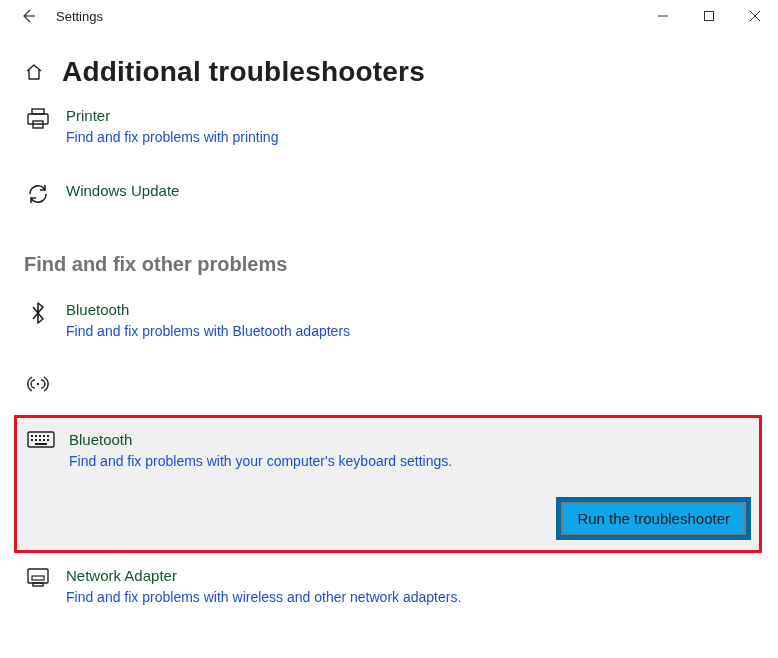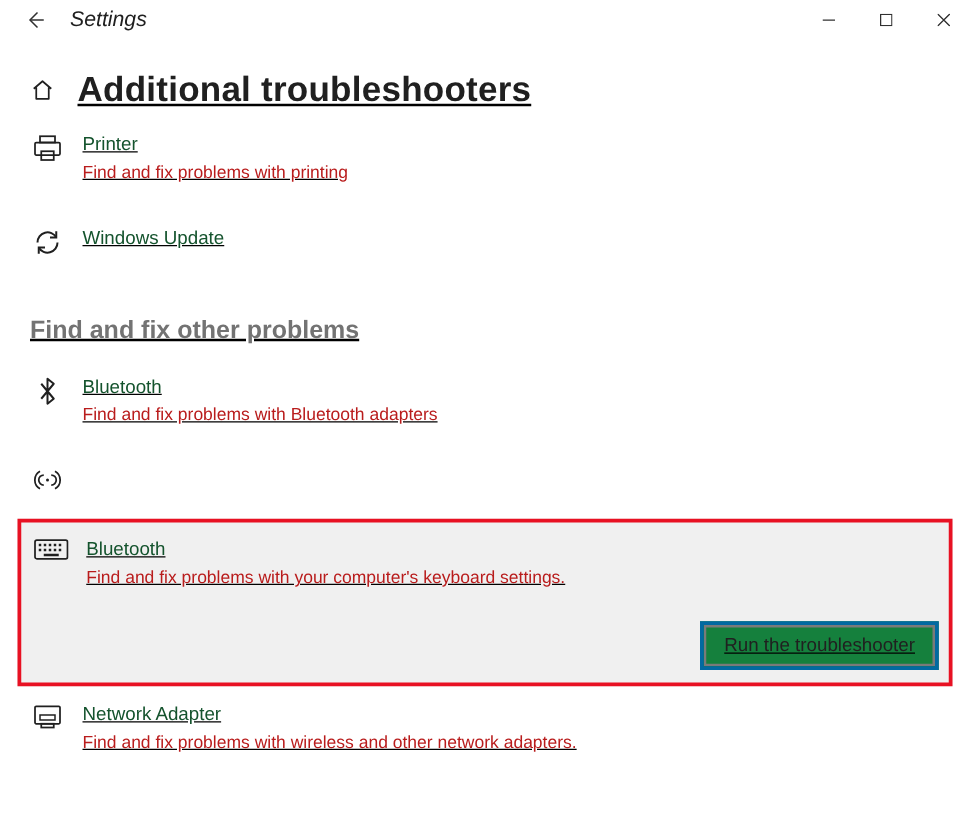--- a/index.html
+++ b/index.html
@@ -22,40 +22,38 @@
     }
     .back-btn {
       width: 28px;
       height: 28px;
       display: flex;
       align-items: center;
       justify-content: center;
       color: #303030;
     }
     .title-text {
-      font-size: 17px;
+      font-size: 13px;
       color: #202020;
       margin-left: 14px;
-      font-style: italic;
     }
     .window-controls {
       margin-left: auto;
       display: flex;
     }
     .win-ctrl {
       width: 46px;
       height: 32px;
       display: flex;
       align-items: center;
       justify-content: center;
       color: #303030;
     }
     .content {
       padding: 0 24px;
-      text-decoration: underline;
     }
     .page-header {
       display: flex;
       align-items: center;
       margin-top: 24px;
       margin-bottom: 12px;
     }
     .home-icon {
       width: 20px;
       height: 20px;
@@ -84,21 +82,21 @@
     .ts-text {
       flex: 1;
     }
     .ts-title {
       font-size: 15px;
       color: #14532d;
       line-height: 20px;
     }
     .ts-desc {
       font-size: 14px;
-      color: #b91c1c;
+      color: #1d4ed8;
       line-height: 20px;
       margin-top: 1px;
       max-width: 430px;
     }
     .section-heading {
       font-size: 20px;
       font-weight: 600;
       color: #737373;
       margin-top: 34px;
       margin-bottom: 18px;
@@ -111,22 +109,22 @@
     }
     .highlight-box .ts-item {
       padding: 4px 0 2px 4px;
     }
     .run-wrap {
       display: flex;
       justify-content: flex-end;
       margin-top: 24px;
     }
     .run-btn {
-      border: 3px solid #0369a1;
-      background: #15803d;
+      border: 5px solid #0369a1;
+      background: #0ea5e9;
       box-shadow: inset 0 0 0 2px #7a7a7a;
       padding: 8px 16px;
       font-size: 15px;
       color: #202020;
       font-family: inherit;
     }
     svg { display: block; }
   </style>
 </head>
 <body>

